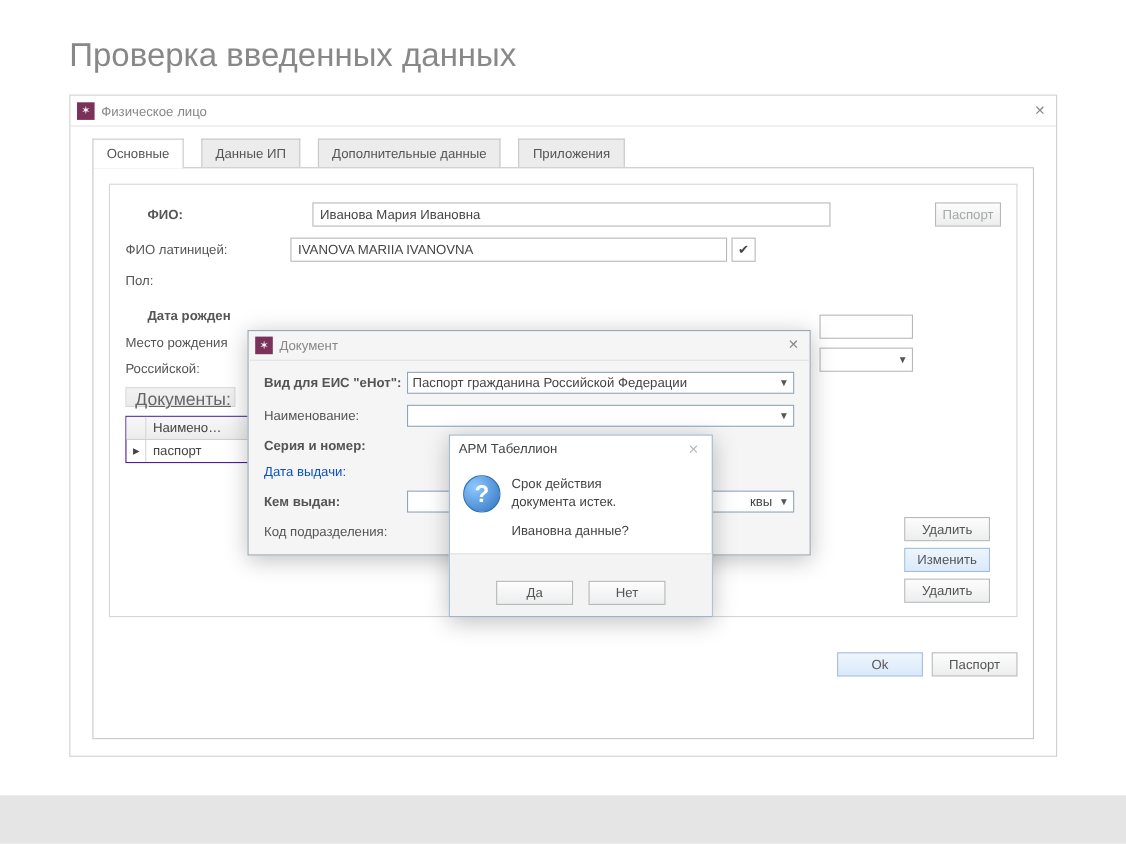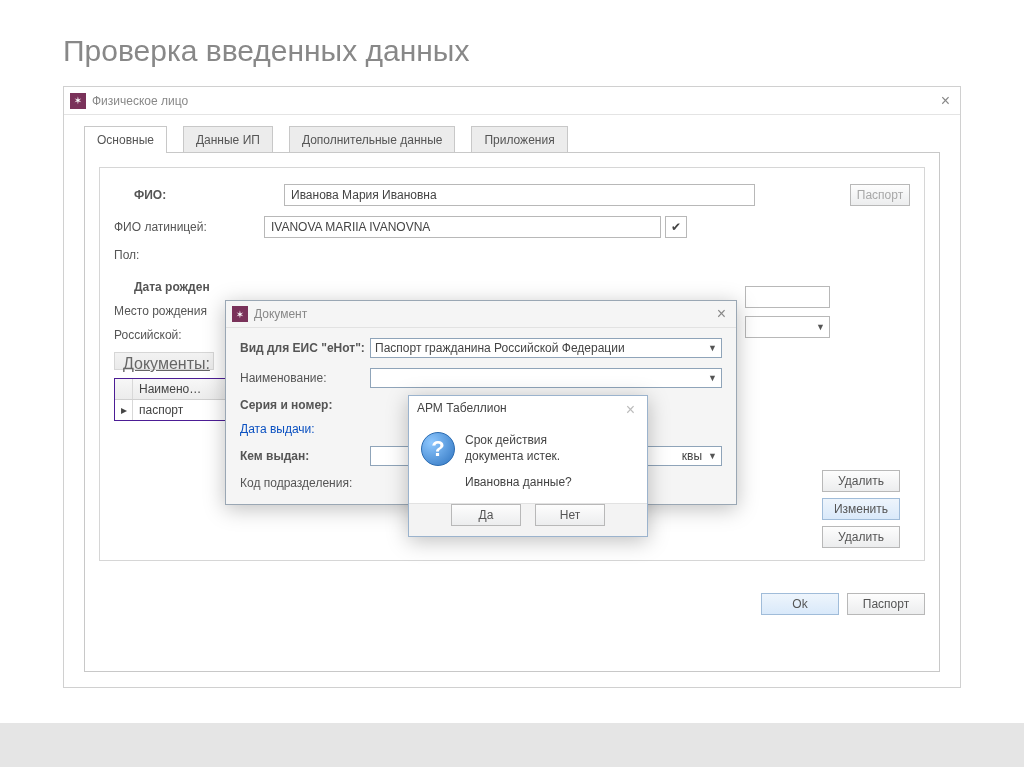--- a/index.html
+++ b/index.html
@@ -48,21 +48,21 @@
   .dlg-row .field { flex:1; }
   .dlg-combo { border:1px solid #8fa4b9; background:#fff; height:20px; display:flex; align-items:center; padding:0 4px; font-size:12px; color:#444; flex:1; }
   .dlg-combo .caret { margin-left:auto; font-size:9px; color:#555; }
 
   
   .dialog.msg { left:408px; top:395px; width:240px; background:#fff; border:1px solid #9bb3cd; }
   .msg-title { padding:5px 8px; font-size:12px; color:#444; display:flex; }
   .msg-body { display:flex; padding:8px 12px 12px; gap:10px; }
   .q-icon { width:34px; height:34px; border-radius:50%; background:radial-gradient(circle at 30% 30%, #8ec8ff, #2f74c0); display:flex; align-items:center; justify-content:center; color:#fff; font-size:22px; font-weight:bold; border:1px solid #2a6bb1; flex-shrink:0; }
   .msg-text { font-size:12px; color:#444; line-height:1.35; }
-  .msg-btns { display:flex; justify-content:center; gap:14px; padding:0 0 10px; background:#f3f3f3; border-top:1px solid #e2e2e2; }
+  .msg-btns { display:flex; justify-content:center; gap:14px; padding:24px 0 10px; background:#f3f3f3; border-top:1px solid #e2e2e2; }
   .msg-btns .btn { width:70px; }
 
   .page-footer { position:fixed; bottom:0; left:0; right:0; height:44px; background:#e5e5e5; }
 </style>
 </head>
 <body>
 
 <div class="page-title">Проверка введенных данных</div>
 
 <div class="outer-frame">

